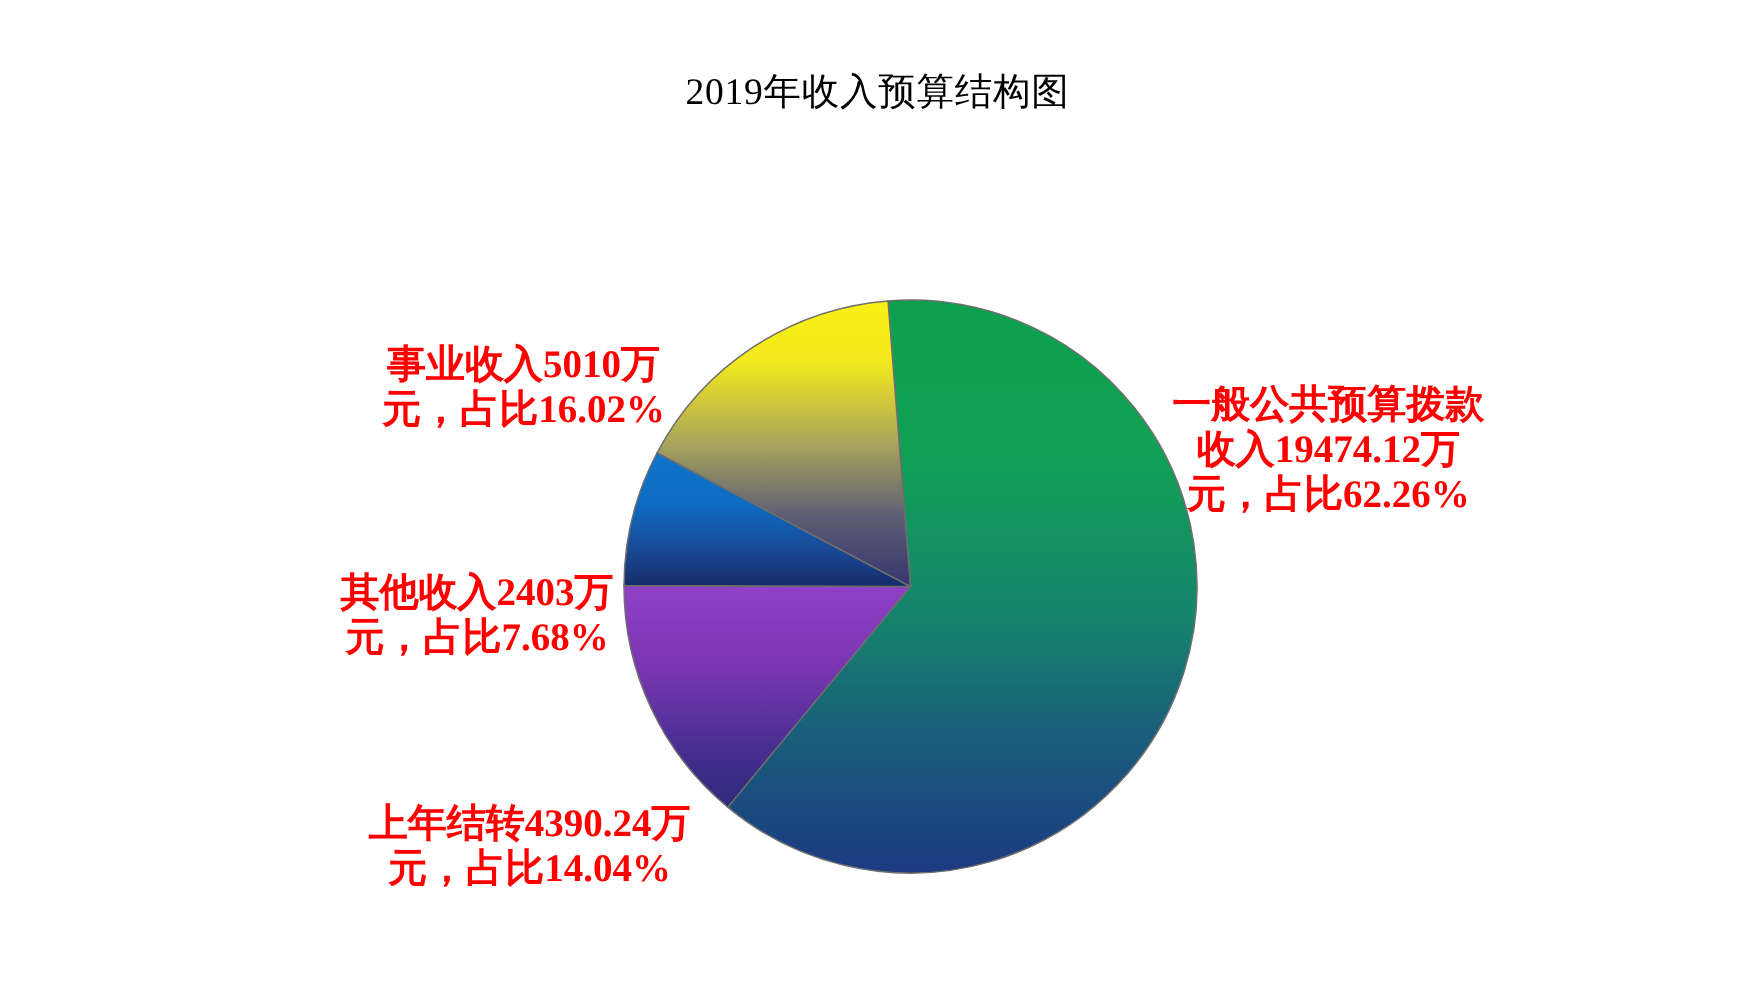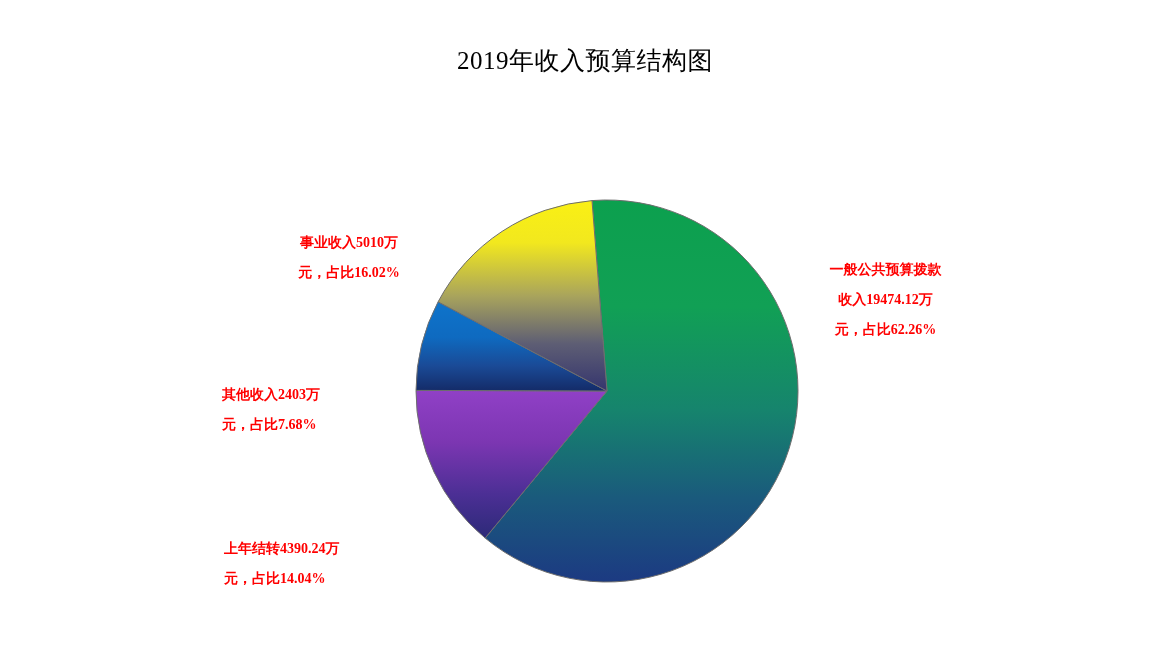--- a/index.html
+++ b/index.html
@@ -43,21 +43,21 @@
     top: 0;
     width: 1170px;
     height: 665px;
   }
 
   .pie-label {
     position: absolute;
     color: #FF0000;
     font-family: "Liberation Serif", "DejaVu Serif", serif;
     font-weight: bold;
-    font-size: 14px;
+    font-size: 26px;
     line-height: 30px;
     white-space: pre-line;
   }
 
   #label-general-public {
     left: 778px;
     top: 255px;
     width: 215px;
     text-align: center;
   }
@@ -66,28 +66,28 @@
     left: 250px;
     top: 228px;
     width: 198px;
     text-align: center;
   }
 
   #label-other-income {
     left: 222px;
     top: 380px;
     width: 192px;
-    text-align: left;
+    text-align: center;
   }
 
   #label-carryover {
-    left: 224px;
+    left: 238px;
     top: 534px;
     width: 230px;
-    text-align: left;
+    text-align: center;
   }
 </style>
 </head>
 <body>
 
 <div id="chart-root">
 
   <div id="chart-title">2019年收入预算结构图</div>
 
   <svg id="pie-svg" viewBox="0 0 1170 665">

